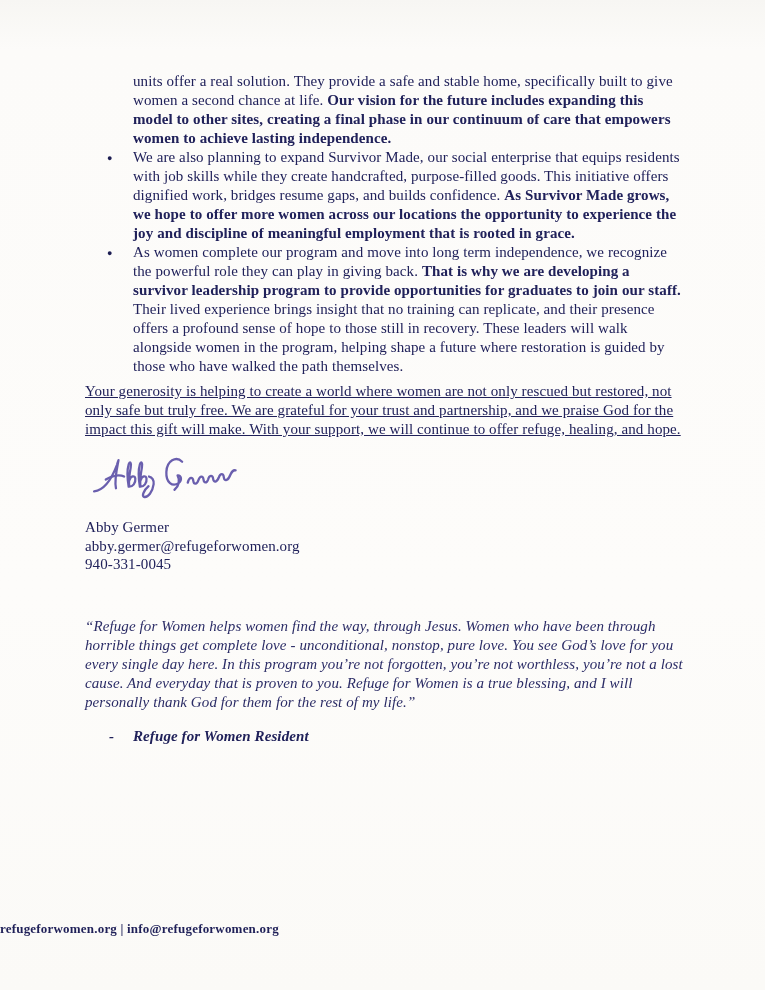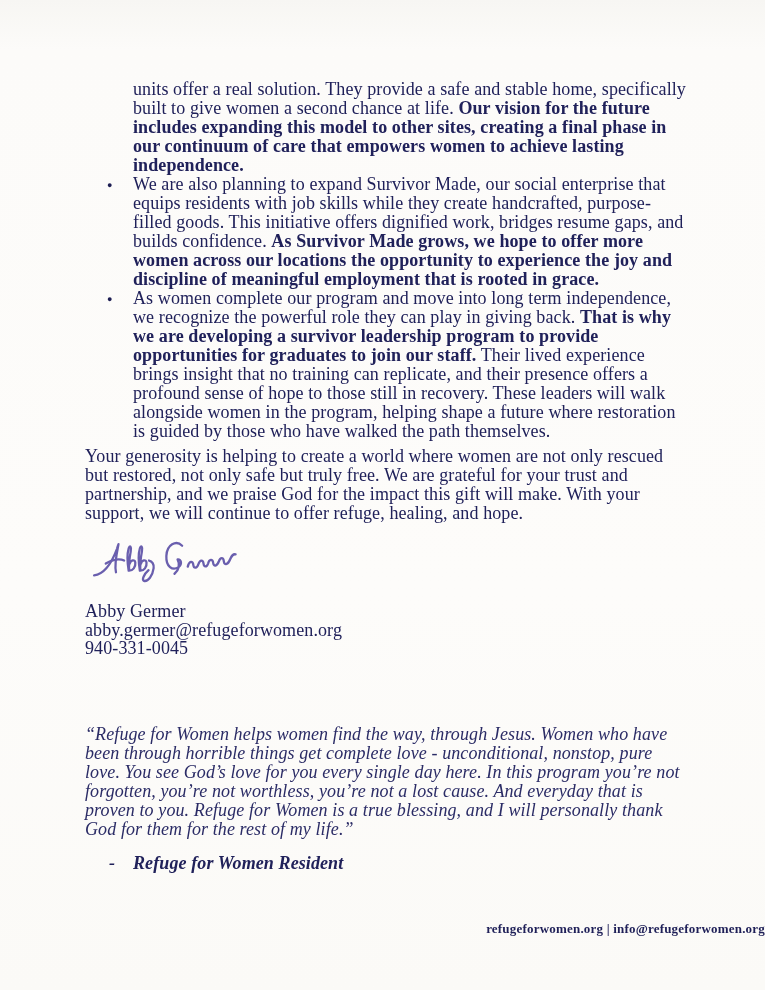--- a/index.html
+++ b/index.html
@@ -12,23 +12,23 @@
     position: relative;
     width: 765px;
     height: 990px;
     margin: 0 auto;
     background: linear-gradient(180deg, #f7f6f3 0%, #fcfbf9 5%, #fdfcfa 60%, #fbfaf7 100%);
     overflow: hidden;
   }
   .content {
     position: absolute;
     left: 85px;
-    top: 80px;
+    top: 72px;
     width: 601px;
-    font-size: 18px;
+    font-size: 15px;
     line-height: 19px;
     letter-spacing: 0.1px;
   }
   .b  { font-weight: bold; }
   .i  { font-style: italic; }
   .bi { font-weight: bold; font-style: italic; }
 
   .continuation {
     margin-left: 48px;
     width: 553px;
@@ -46,49 +46,50 @@
     content: "\25CF";
     position: absolute;
     left: -26px;
     top: 1px;
     font-size: 9px;
     color: #1c1d52;
   }
   .closing {
     margin-top: 6px;
     width: 601px;
+    text-decoration: underline;
   }
   .signoff { margin-top: 14px; }
 
   .sig {
     margin-top: 11px;
     margin-left: 5px;
     height: 52px;
   }
   .sig svg { display: block; }
 
   .contact { margin-top: 16px; line-height: 18.5px; }
 
   .quote {
-    margin-top: 67px;
+    margin-top: 43px;
     width: 601px;
     color: #2b2c66;
   }
   .attribution {
     margin-top: 15px;
     padding-left: 24px;
   }
   .attribution .dash { display: inline-block; width: 24px; }
 
   .footer {
     position: absolute;
     left: 0;
     right: 0;
     top: 921px;
-    text-align: right;
+    text-align: left;
     font-size: 13px;
     font-weight: bold;
     color: #1f2058;
     letter-spacing: 0.2px;
   }
 </style>
 </head>
 <body>
 
 <div class="page">

